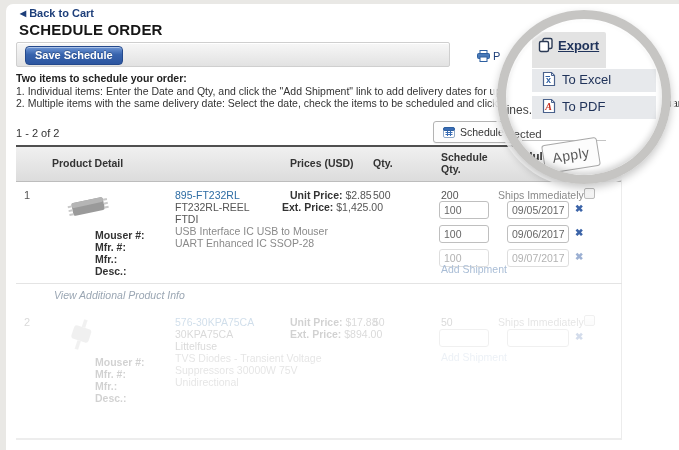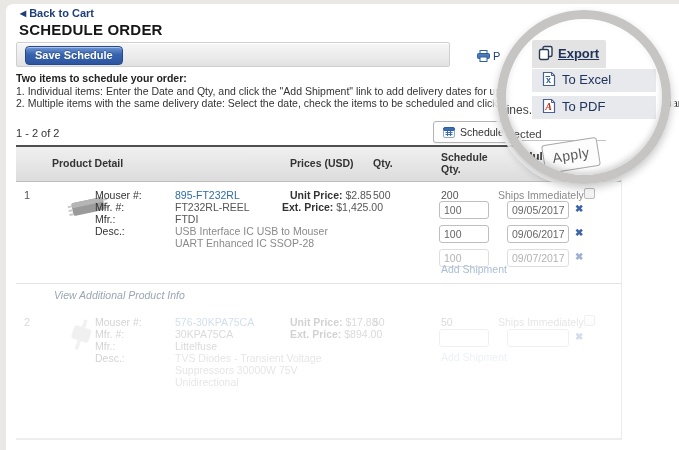--- a/index.html
+++ b/index.html
@@ -47,21 +47,21 @@
             background:linear-gradient(#f0f0f0,#dcdcdc);
             border-bottom:1px solid #bdbdbd;}
   #tbl-head div{position:absolute;font-weight:bold;color:#333;}
   .h-product{left:36px;top:10px;}
   .h-prices{left:274px;top:10px;}
   .h-qty{left:357px;top:10px;}
   .h-sqty{left:425px;top:4px;line-height:12px;}
   #vline{left:621px;top:147px;width:1px;height:293px;background:#ececec;}
 
   .rownum{color:#555;font-size:11px;}
-  .lab{font-weight:normal;color:#333;}
+  .lab{font-weight:bold;color:#333;margin-top:40px;}
   .val{color:#555;}
   .muted{color:#8a8a8a;}
   .link{color:#2e6da4;cursor:pointer;}
   .price-lab{font-weight:bold;color:#333;}
   .price-val{color:#555;}
 
   
   #r1-num{left:24px;top:189px;}
   #r1-img{left:62px;top:192px;}
   #r1-lab1{left:95px;top:189px;} #r1-lab2{left:95px;top:201px;}
@@ -113,21 +113,21 @@
 
   
   #mag-bg{left:498px;top:11px;width:172px;height:172px;border-radius:50%;
           background:#fff;overflow:hidden;z-index:50;}
   #mag-bg>div{position:absolute;}
   #frag-lines{left:6px;top:92px;font-size:12px;color:#444;}
   #frag-sel{left:-26px;top:117px;font-size:11.5px;color:#444;white-space:nowrap;}
   #frag-line{left:24px;top:129px;width:84px;height:1px;background:#c4c4c4;}
   #frag-sd{left:0;top:139px;font-size:11.5px;font-weight:bold;color:#333;white-space:nowrap;}
   #mag-export{left:34px;top:21px;width:68px;height:42px;background:#e3e3e3;
-              border-radius:2px;line-height:27px;padding-left:6px;cursor:pointer;margin-top:8px;}
+              border-radius:2px;line-height:27px;padding-left:6px;cursor:pointer;}
   #mag-export span.txt{font-size:13px;font-weight:bold;color:#20335a;
                        text-decoration:underline;margin-left:4px;}
   #mag-export svg{vertical-align:-3px;}
   .mag-item{width:114px;height:24px;background:#e7e9ec;line-height:24px;
             padding-left:10px;cursor:pointer;box-shadow:0 1px 0 #fff inset;}
   #mag-excel{left:34px;top:57px;}
   #mag-pdf{left:34px;top:84px;}
   .mag-item span.txt{font-size:13px;color:#20335a;margin-left:6px;}
   .mag-item svg{vertical-align:-3px;}
   #mag-apply{left:45px;top:130px;width:54px;height:27px;background:#fcfcfc;

